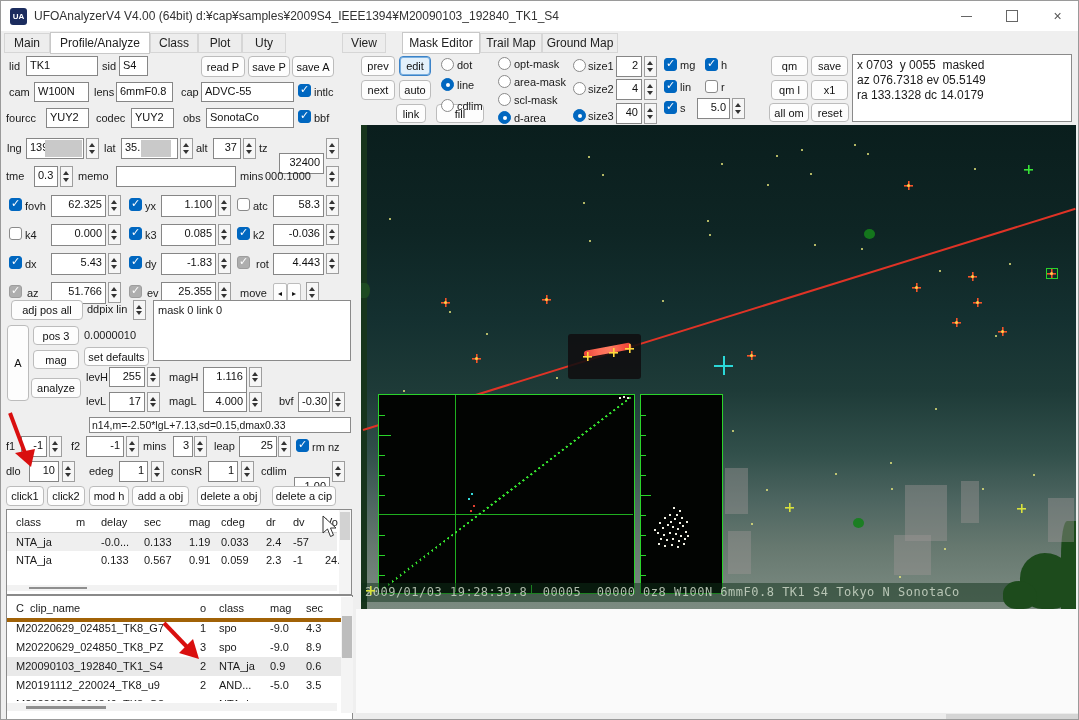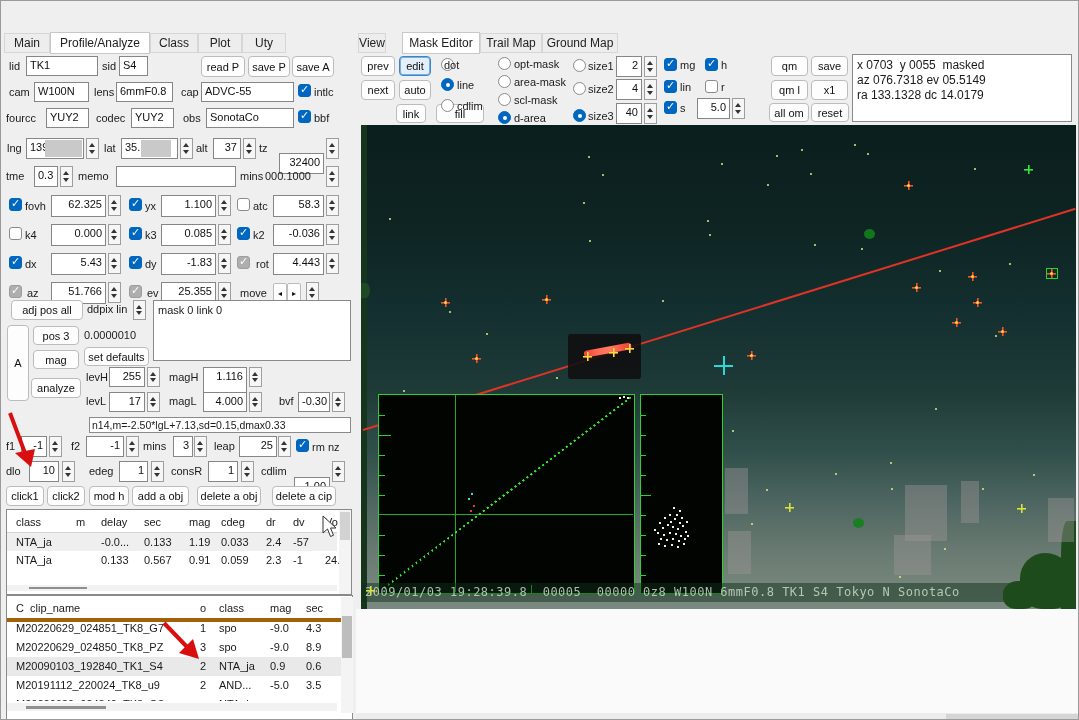--- a/index.html
+++ b/index.html
@@ -40,38 +40,49 @@
   .bld{position:absolute;background:rgba(158,150,150,.42)}
   .tree{position:absolute;background:#1d4b1c;border-radius:45% 55% 40% 40%}
   .cdot{position:absolute;width:2px;height:2px;background:#efefe2}
   .tick{position:absolute;background:#2ad32a}
 </style>
 </head>
 <body>
 
 <div id="win">
 
+  <div style="position:absolute;left:0;top:0;width:1079px;height:30px;background:#fff">
+    <div style="position:absolute;left:9px;top:7px;width:17px;height:17px;background:#1b2c5e;border-radius:3px;color:#fff;font-size:8px;font-weight:bold;display:flex;align-items:center;justify-content:center">UA</div>
+    <div class="lb" style="left:33px;top:8px;font-size:12px;color:#333">UFOAnalyzerV4 V4.00 (64bit) d:¥cap¥samples¥2009S4_IEEE1394¥M20090103_192840_TK1_S4</div>
+    <div style="position:absolute;left:942px;top:0;width:46px;height:30px;display:flex;align-items:center;justify-content:center">
+      <span style="width:11px;height:1px;background:#666;display:block"></span>
+    </div>
+    <div style="position:absolute;left:988px;top:0;width:46px;height:30px;display:flex;align-items:center;justify-content:center">
+      <span style="width:10px;height:10px;border:1px solid #666;display:block"></span>
+    </div>
+    <div style="position:absolute;left:1034px;top:0;width:45px;height:30px;display:flex;align-items:center;justify-content:center;color:#555;font-size:14px">×</div>
+  </div>
 
   <div class="tab" style="left:3px;top:32px;width:46px">
       <span>Main</span>
     </div>
   <div class="tab act" style="left:49px;top:31px;width:100px">
       <span>Profile/Analyze</span>
     </div>
   <div class="tab" style="left:149px;top:32px;width:48px">
       <span>Class</span>
     </div>
   <div class="tab" style="left:197px;top:32px;width:44px">
       <span>Plot</span>
     </div>
   <div class="tab" style="left:241px;top:32px;width:44px">
       <span>Uty</span>
     </div>
 
-  <div class="tab" style="left:357px;top:32px;width:28px">
+  <div class="tab" style="left:341px;top:32px;width:44px">
       <span>View</span>
     </div>
   <div class="tab act" style="left:401px;top:31px;width:78px">
       <span>Mask Editor</span>
     </div>
   <div class="tab" style="left:479px;top:32px;width:62px">
       <span>Trail Map</span>
     </div>
   <div class="tab" style="left:541px;top:32px;width:76px">
       <span>Ground Map</span>
@@ -332,21 +343,21 @@
   </div>
 
   <div class="btn" style="left:360px;top:55px;width:34px;height:20px">prev</div>
   <div class="btn" style="left:360px;top:79px;width:34px;height:20px">next</div>
   <div class="btn" style="left:395px;top:103px;width:30px;height:19px">link</div>
   <div class="btn sel" style="left:398px;top:55px;width:32px;height:20px">edit</div>
   <div class="btn" style="left:398px;top:79px;width:32px;height:20px">auto</div>
   <div class="btn" style="left:435px;top:103px;width:48px;height:19px">fill</div>
 
   <div class="rd" style="left:440px;top:57px"></div>
-  <div class="lb" style="left:443px;top:58px">dot</div>
+  <div class="lb" style="left:456px;top:58px">dot</div>
   <div class="rd on" style="left:440px;top:77px"></div>
   <div class="lb" style="left:456px;top:78px">line</div>
   <div class="rd" style="left:440px;top:98px"></div>
   <div class="lb" style="left:456px;top:99px">cdlim</div>
 
   <div class="rd" style="left:497px;top:56px"></div>
   <div class="lb" style="left:513px;top:57px">opt-mask</div>
   <div class="rd" style="left:497px;top:74px"></div>
   <div class="lb" style="left:513px;top:75px">area-mask</div>
   <div class="rd" style="left:497px;top:92px"></div>

